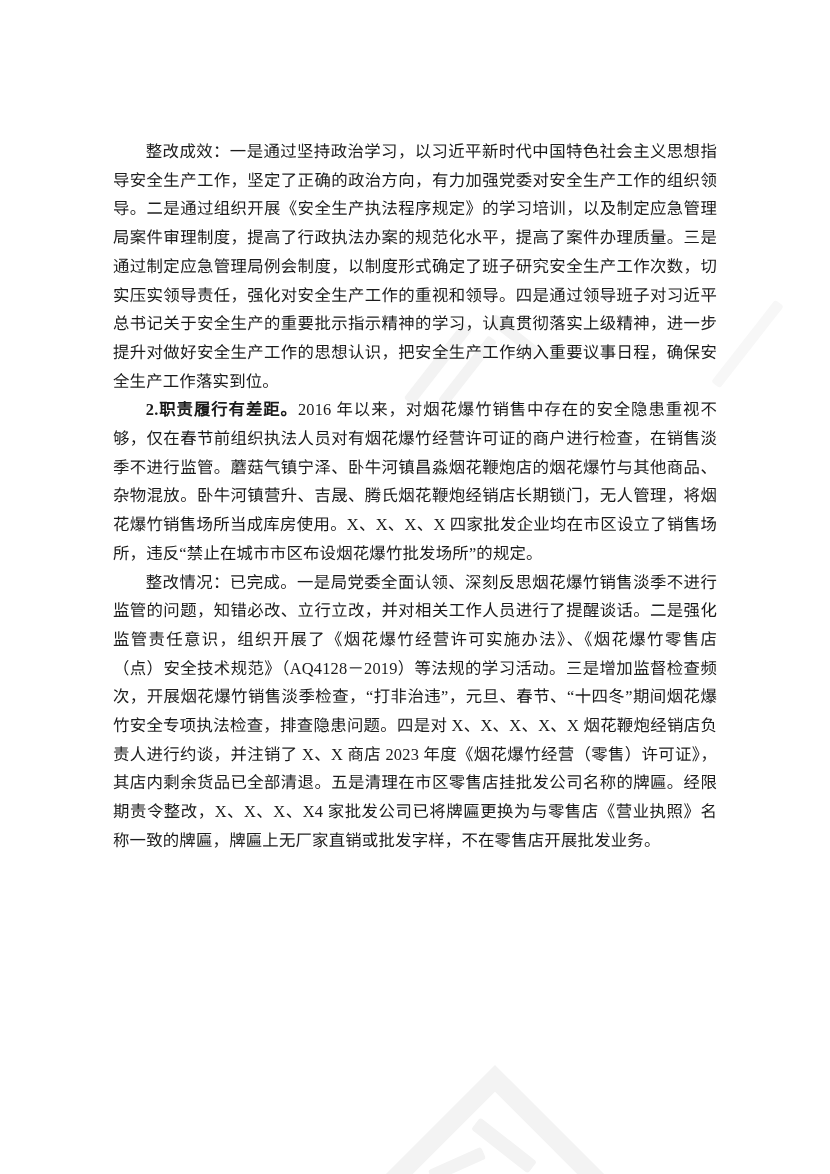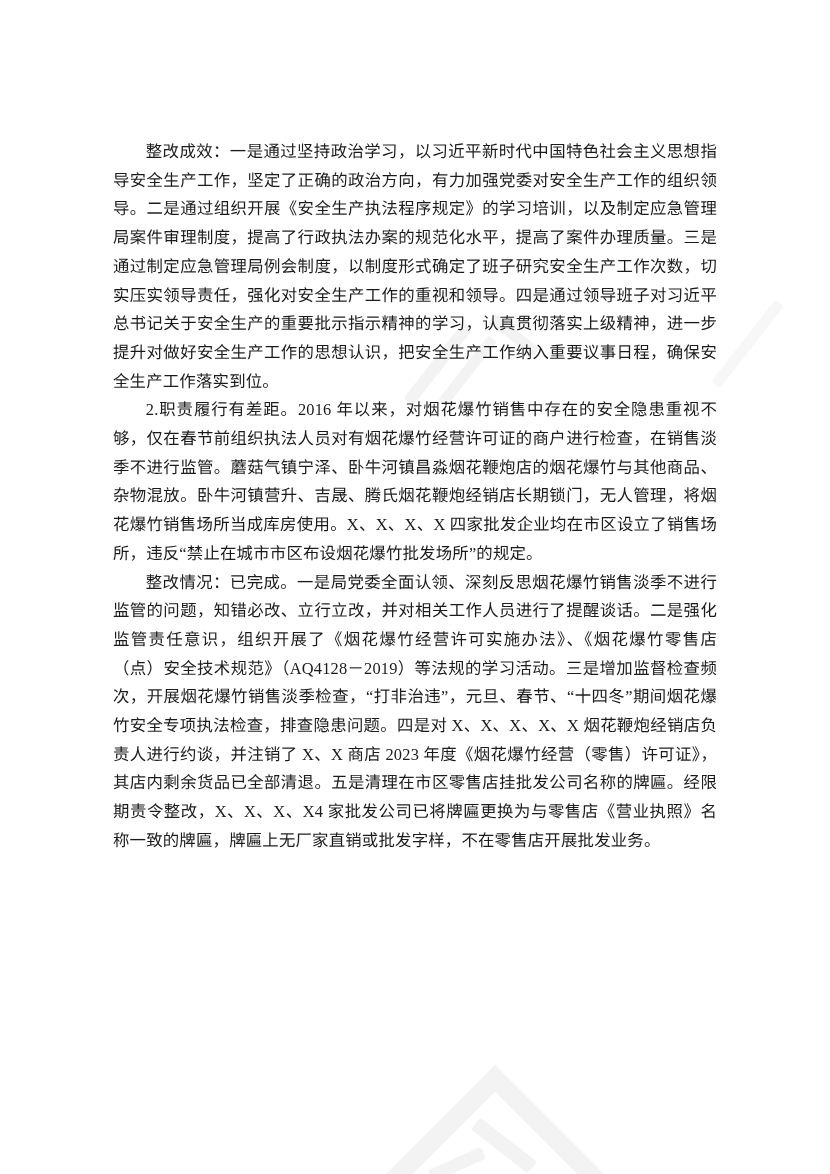--- a/index.html
+++ b/index.html
@@ -50,21 +50,21 @@
   }
   .doc-body p{
     margin:0;
     font-size:16.4px;
     line-height:28.7px;
     text-align:justify;
     text-indent:2em;
     letter-spacing:0.2px;
     word-break:break-all;
   }
-  .doc-body .bold{font-weight:normal;}
+  .doc-body .bold{font-weight:bold;}
 </style>
 </head>
 <body>
 
 <div class="page">
 
   <div class="wm-layer">
     <div class="wm-stroke wm-c1"></div>
     <div class="wm-stroke wm-c2"></div>
     <div class="wm-stroke wm-c3"></div>

